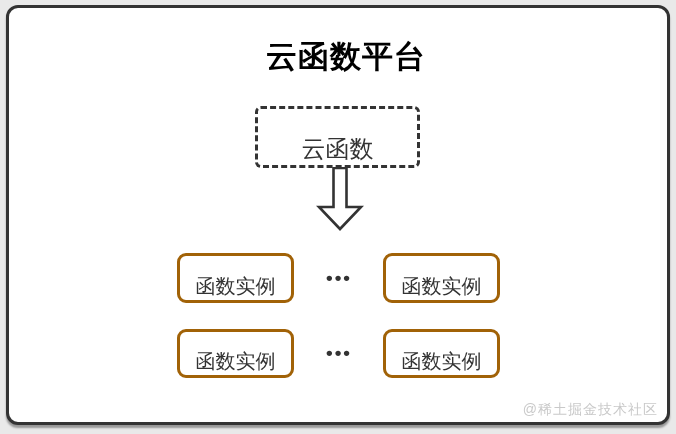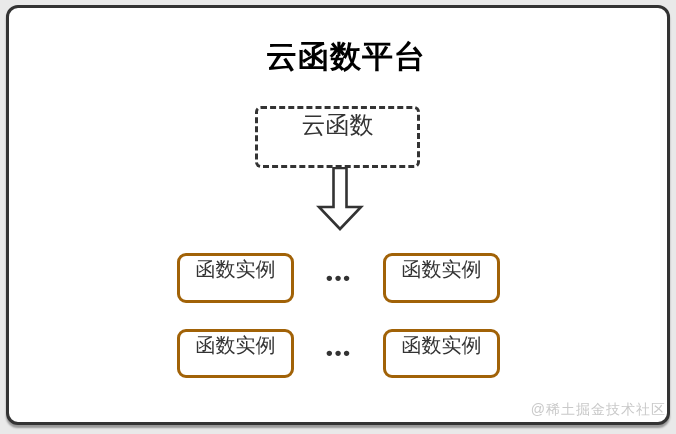--- a/index.html
+++ b/index.html
@@ -29,21 +29,21 @@
     font-size:31px;
     font-weight:bold;
     color:#000000;
     letter-spacing:1px;
   }
   .node{
     position:absolute;
     box-sizing:border-box;
     background:#ffffff;
     display:flex;
-    align-items:flex-start;
+    align-items:flex-end;
     justify-content:center;
     color:#333333;
   }
   .cloud-box{
     left:255px;top:106px;width:165px;height:62px;
     border:3px dashed #333333;
     border-radius:6px;
     font-size:24px;
   }
   .instance-box{
@@ -67,21 +67,21 @@
     text-align:center;
     font-size:19px;
     font-weight:bold;
     letter-spacing:2px;
     color:#333333;
   }
   .dots1{top:266px;}
   .dots2{top:341px;}
   .watermark{
     position:absolute;
-    right:10px;top:401px;
+    right:18px;top:401px;
     font-size:14px;
     color:#c9c9c9;
     letter-spacing:1px;
   }
 </style>
 </head>
 <body>
 
 <div class="canvas">
 

